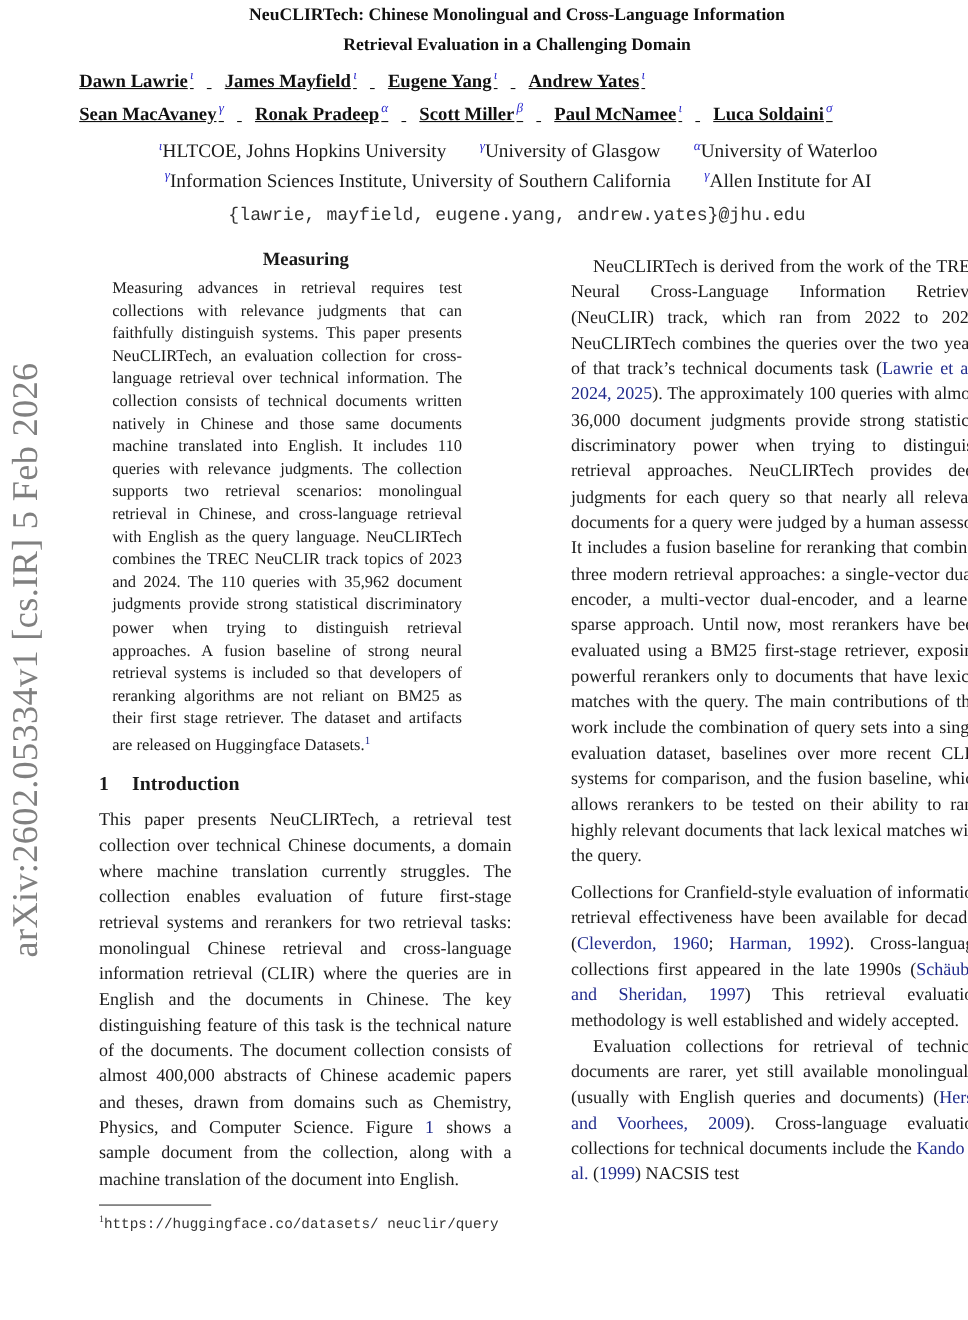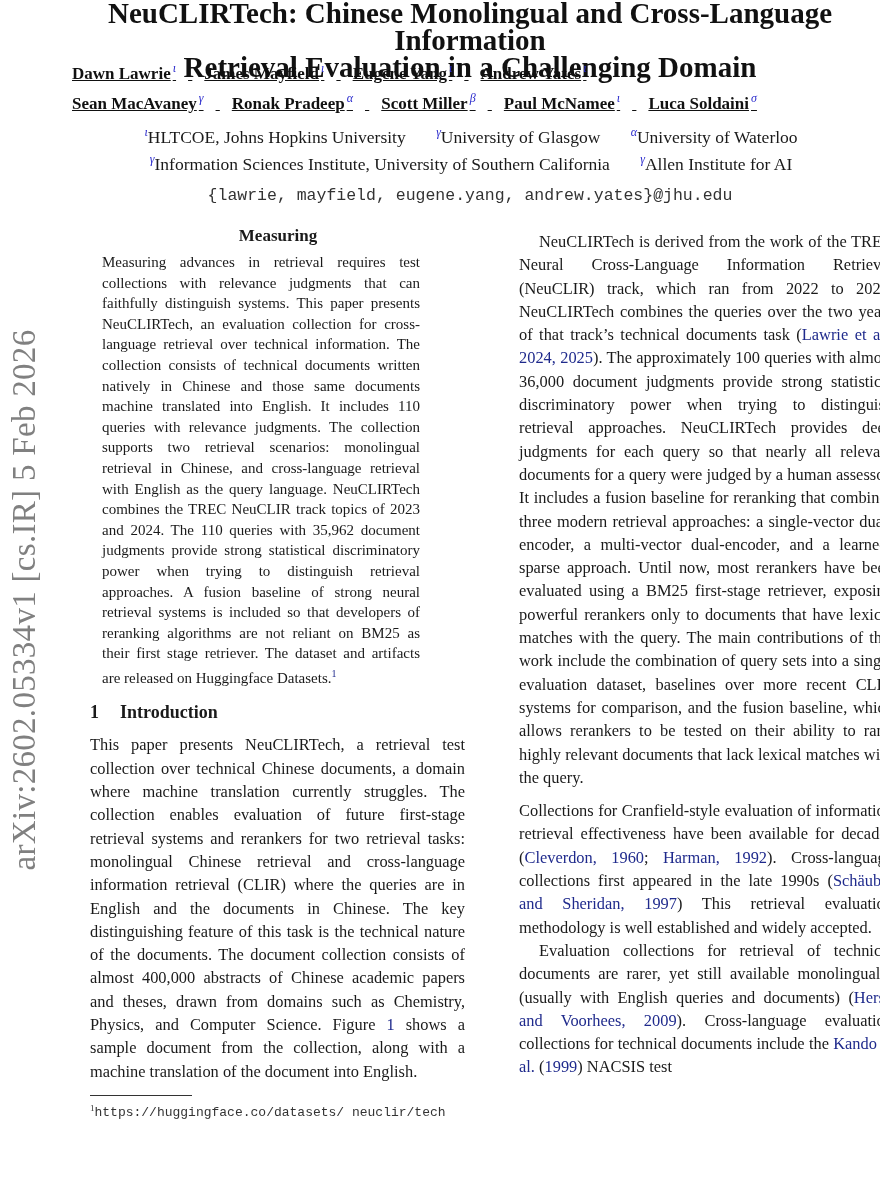--- a/index.html
+++ b/index.html
@@ -3,21 +3,21 @@
 <meta charset="utf-8">
 <style>
   html, body { margin: 0; padding: 0; background: #ffffff; }
   body { width: 880px; height: 1200px; position: relative; overflow: hidden;
          font-family: "Liberation Serif", serif; color: #1a1a1a; }
   .arxiv-stamp { position: absolute; left: 4px; top: 300px; width: 40px; height: 600px; }
   .arxiv-stamp span { position: absolute; left: 50%; top: 50%; white-space: nowrap;
          transform: translate(-50%, -50%) rotate(-90deg); font-size: 33px; color: #808080;
          font-family: "Liberation Serif", serif; letter-spacing: 0.3px; }
   .title { position: absolute; left: 60px; top: 0px; width: 820px; text-align: center;
-         font-weight: bold; font-size: 29px; line-height: 27px; color: #111; }
+         font-weight: bold; font-size: 16px; line-height: 27px; color: #111; }
   .authors { position: absolute; left: 60px; width: 820px; text-align: left; font-weight: bold;
          font-size: 17px; color: #111; text-decoration: underline; }
   .authors .a { margin: 0 12px; }
   sup.m { color: #2a2acc; font-weight: normal; font-style: italic; font-size: 12px; margin-left: 2px; }
   .affil { position: absolute; left: 60px; width: 820px; text-align: center; font-size: 17.5px; }
   .affil .a { margin: 0 12px; }
   .email { position: absolute; left: 60px; top: 186px; width: 820px; text-align: center;
          font-family: "Liberation Mono", monospace; font-size: 16.5px; color: #333; }
   .col-left { position: absolute; left: 90px; top: 226px; width: 375px; }
   .col-right { position: absolute; left: 519px; top: 230px; width: 374px; }
@@ -77,21 +77,21 @@
 <div class="col-left">
   <div class="abs-head">Measuring</div>
   <p class="abs-body"><span>Measuring advances in retrieval requires test collections with relevance judgments that can faithfully distinguish systems.  This paper presents NeuCLIRTech, an evaluation collection for cross-language retrieval over technical information.  The collection consists of technical documents written natively in Chinese and those same documents machine translated into English. It includes 110 queries with relevance judgments. The collection supports two retrieval scenarios:  monolingual retrieval in Chinese, and cross-language retrieval with English as the query language.  NeuCLIRTech combines the TREC NeuCLIR track topics of 2023 and 2024. The 110 queries with 35,962 document judgments provide strong statistical discriminatory power when trying to distinguish retrieval approaches. A fusion baseline of strong neural retrieval systems is included so that developers of reranking algorithms are not reliant on BM25 as their first stage retriever. The dataset and artifacts are released on Huggingface Datasets.</span><sup class="fn">1</sup></p>
 
   <div class="sec-head" style="margin-top:14px;">
     <span class="num">1</span><span>Introduction</span>
   </div>
   <p class="body-text" style="margin-top:10px;"><span>This paper presents NeuCLIRTech, a retrieval test collection over technical Chinese documents, a domain where machine translation currently struggles.  The collection enables evaluation of future first-stage retrieval systems and rerankers for two retrieval tasks: monolingual Chinese retrieval and cross-language information retrieval (CLIR) where the queries are in English and the documents in Chinese.  The key distinguishing feature of this task is the technical nature of the documents. The document collection consists of almost 400,000 abstracts of Chinese academic papers and theses, drawn from domains such as Chemistry, Physics, and Computer Science. Figure </span><span class="cite">1</span><span> shows a sample document from the collection, along with a machine translation of the document into English.</span></p>
 
   <div class="footrule"></div>
-  <p class="footnote" style="margin-top:4px;"><sup>1</sup><span>https://huggingface.co/datasets/ neuclir/tech</span></p>
+  <p class="footnote" style="margin-top:4px;"><sup>1</sup><span>https://huggingface.co/datasets/ neuclir/query</span></p>
 </div>
 
 <div class="col-right">
   <p class="body-text indent"><span>NeuCLIRTech is derived from the work of the TREC Neural Cross-Language Information Retrieval (NeuCLIR) track, which ran from 2022 to 2024.  NeuCLIRTech combines the queries over the two years of that track’s technical documents task (</span><span class="cite">Lawrie et al., 2024, 2025</span><span>).  The approximately 100 queries with almost 36,000 document judgments provide strong statistical discriminatory power when trying to distinguish retrieval approaches. NeuCLIRTech provides deep judgments for each query so that nearly all relevant documents for a query were judged by a human assessor.  It includes a fusion baseline for reranking that combines three modern retrieval approaches: a single-vector dual-encoder, a multi-vector dual-encoder, and a learned-sparse approach.  Until now, most rerankers have been evaluated using a BM25 first-stage retriever, exposing powerful rerankers only to documents that have lexical matches with the query. The main contributions of this work include the combination of query sets into a single evaluation dataset, baselines over more recent CLIR systems for comparison, and the fusion baseline, which allows rerankers to be tested on their ability to rank highly relevant documents that lack lexical matches with the query.</span></p>
 
   <p class="body-text" style="margin-top:10px;"><span>Collections for Cranfield-style evaluation of information retrieval effectiveness have been available for decades (</span><span class="cite">Cleverdon, 1960</span><span>; </span><span class="cite">Harman, 1992</span><span>).  Cross-language collections first appeared in the late 1990s (</span><span class="cite">Schäuble and Sheridan, 1997</span><span>) This retrieval evaluation methodology is well established and widely accepted.</span></p>
   <p class="body-text indent"><span>Evaluation collections for retrieval of technical documents are rarer, yet still available monolingually (usually with English queries and documents) (</span><span class="cite">Hersh and Voorhees, 2009</span><span>).   Cross-language evaluation collections for technical documents include the </span><span class="cite">Kando et al.</span><span> (</span><span class="cite">1999</span><span>) NACSIS test</span></p>
 </div>
 
 </body></html>

